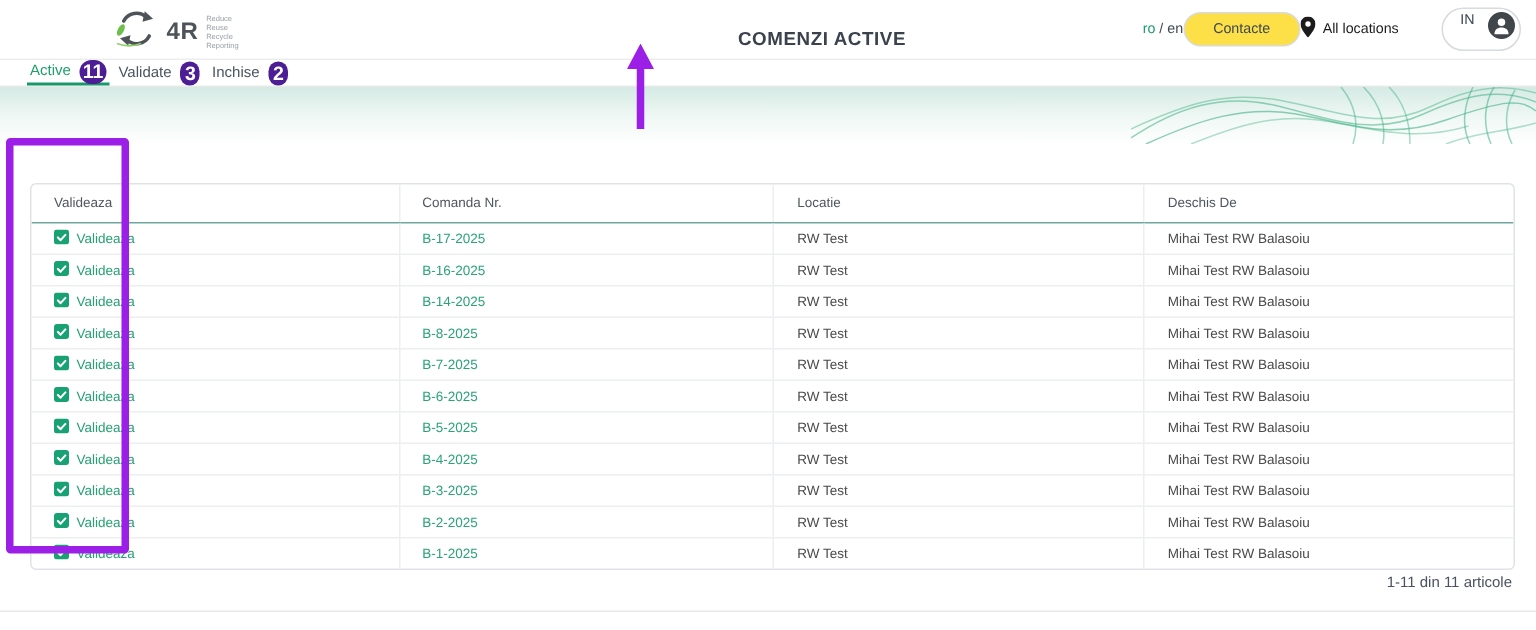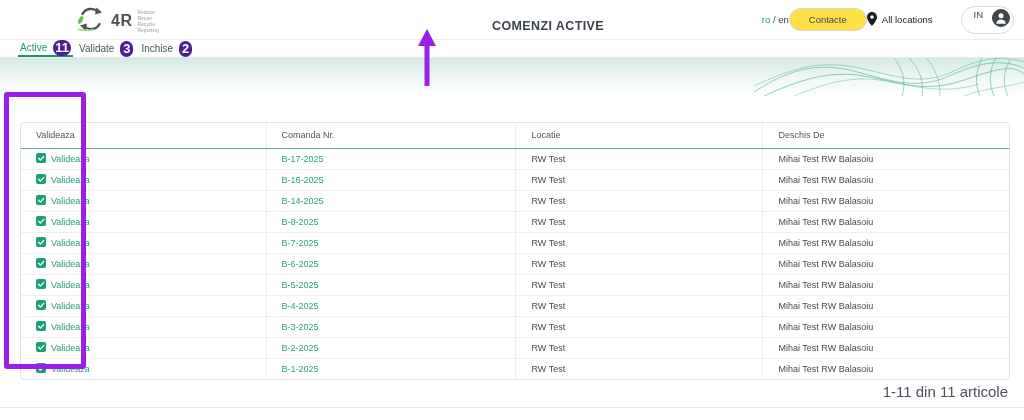--- a/index.html
+++ b/index.html
@@ -47,21 +47,21 @@
   th { height:25px; font-size:9px; font-weight:normal; color:#4e565e; text-align:left;
     padding:0 0 0 15px; border-bottom:1px solid #6fa7a0; border-right:1px solid #eceeef; }
   th:last-child, td:last-child { border-right:none; }
   td { height:21px; font-size:9px; padding:0 0 0 15px; border-bottom:1px solid #eceeef;
     border-right:1px solid #eceeef; color:#4a4a4a; white-space:nowrap; overflow:hidden; }
   tr:last-child td { border-bottom:none; }
   .action-cell { color:#27a173; cursor:pointer; }
   .action-cell .chk { display:inline-block; vertical-align:-1px; margin-right:5px; }
   .order-cell { color:#2ba377; cursor:pointer; }
 
-  .pagination { position:absolute; right:16px; top:383px; font-size:15px; color:#4a5161;margin-left:44px; }
+  .pagination { position:absolute; right:16px; top:383px; font-size:10px; color:#4a5161;margin-left:44px; }
   .bottom-divider { position:absolute; left:0; top:407px; width:1024px; height:1px; background:#e8e8e8; }
 
   
   .anno-rect { position:absolute; left:4px; top:92px; width:82px; height:277px;
     border:5px solid #9c1fe8; border-radius:3px; pointer-events:none; z-index:50; }
   .anno-arrow { position:absolute; left:412px; top:29px; z-index:50; pointer-events:none; }
 </style>
 </head>
 <body>
 

